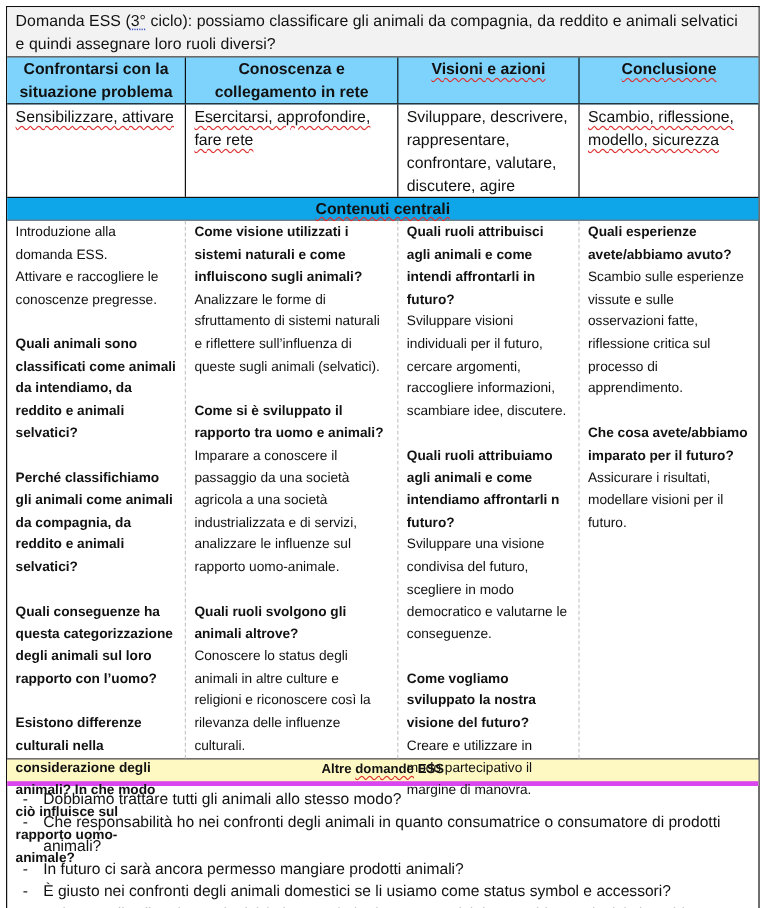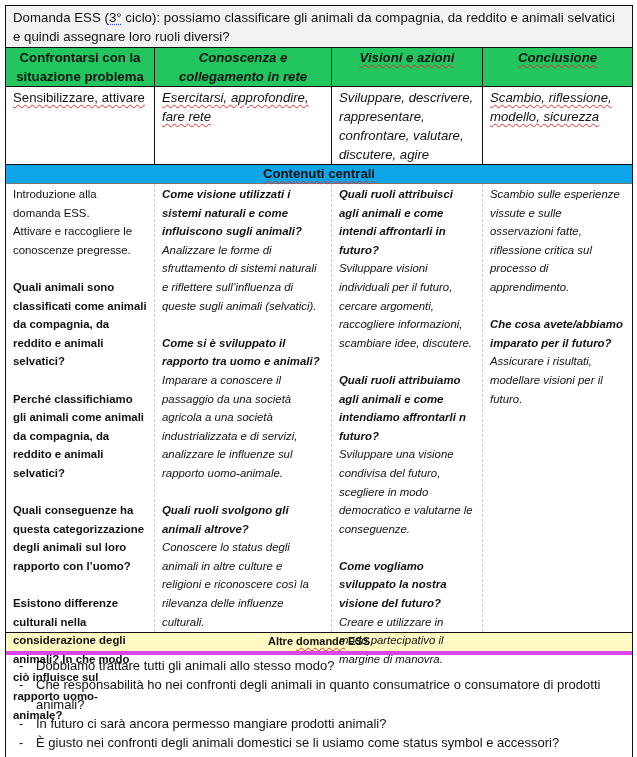--- a/index.html
+++ b/index.html
@@ -3,25 +3,25 @@
 <meta charset="utf-8">
 <style>
   html, body { margin: 0; padding: 0; background: #ffffff; }
   body { width: 637px; height: 757px; overflow: hidden; position: relative;
          font-family: "Liberation Sans", sans-serif; color: #111; }
   .doc { position: absolute; left: 5px; top: 5px; width: 626px;
          border-left: 1.5px solid #111; border-right: 1.5px solid #111; border-top: 1.5px solid #111; }
   .title-row { background: #f2f2f2; padding: 2px 7px 1px 7px; font-weight: normal;
                font-size: 13.2px; line-height: 19px; border-bottom: 1.5px solid #111; letter-spacing: 0.05px; }
   .cols { display: grid; grid-template-columns: 148px 177px 151px 1fr; }
-  .head-row { background: #22c55e; border-bottom: 1.5px solid #111; }
+  .head-row { background: #7dd3fc; border-bottom: 1.5px solid #111; }
   .head-row .cell { text-align: center; font-weight: bold; font-size: 13.2px; line-height: 19px; padding: 0 4px 0 4px; height: 38px; }
   .verb-row { border-bottom: 1.5px solid #111; }
   .verb-row .cell { font-size: 13.2px; line-height: 19px; padding: 1px 7px 0 7px; height: 76px; }
-  .cell + .cell { border-left: 1.5px solid #111; font-style: italic; }
+  .cell + .cell { border-left: 1.5px solid #111; }
   .squig { text-decoration: underline wavy #d33; text-decoration-thickness: 1px; text-underline-offset: 2px; }
   .dotted { text-decoration: underline dotted #3a52c4; text-underline-offset: 2px; }
   .section-title { background: #0ea5e9; text-align: center; font-weight: bold; font-size: 13.2px;
                    line-height: 17px; border-bottom: 1px solid #777; height: 18px; }
   .content-row { border-bottom: 1.5px solid #111; }
   .content-row .cell { font-size: 11.4px; line-height: 18.6px; padding: 1px 7px 0 7px; height: 447px; }
   .content-row .cell + .cell { border-left: 1px dashed #c8c8c8; }
   .content-row .cell.last { border-left: 1px dashed #c8c8c8; }
   .content-row p { margin: 0 0 18.6px 0; }
   .content-row .q { font-weight: bold; display: block; }
@@ -50,37 +50,37 @@
     <div class="cell"><span class="squig">Esercitarsi, approfondire, fare rete</span></div>
     <div class="cell">Sviluppare, descrivere, rappresentare, confrontare, valutare, discutere, agire</div>
     <div class="cell"><span class="squig">Scambio, riflessione, modello, sicurezza</span></div>
   </div>
 
   <div class="section-title"><span class="squig">Contenuti centrali</span></div>
 
   <div class="cols content-row">
     <div class="cell">
       <p><span>Introduzione alla domanda ESS.</span><br><span>Attivare e raccogliere le conoscenze pregresse.</span></p>
-      <p class="q">Quali animali sono classificati come animali da compagnia, da reddito e animali selvatici?</p>
+      <p class="q">Quali animali sono classificati come animali da intendiamo, da reddito e animali selvatici?</p>
       <p class="q">Perché classifichiamo gli animali come animali da compagnia, da reddito e animali selvatici?</p>
       <p class="q">Quali conseguenze ha questa categorizzazione degli animali sul loro rapporto con l’uomo?</p>
       <p class="q">Esistono differenze culturali nella considerazione degli animali? In che modo ciò influisce sul rapporto uomo-animale?</p>
     </div>
     <div class="cell">
       <p><span class="q">Come visione utilizzati i sistemi naturali e come influiscono sugli animali?</span><span>Analizzare le forme di sfruttamento di sistemi naturali e riflettere sull’influenza di queste sugli animali (selvatici).</span></p>
       <p><span class="q">Come si è sviluppato il rapporto tra uomo e animali?</span><span>Imparare a conoscere il passaggio da una società agricola a una società industrializzata e di servizi, analizzare le influenze sul rapporto uomo-animale.</span></p>
       <p><span class="q">Quali ruoli svolgono gli animali altrove?</span><span>Conoscere lo status degli animali in altre culture e religioni e riconoscere così la rilevanza delle influenze culturali.</span></p>
     </div>
     <div class="cell">
       <p><span class="q">Quali ruoli attribuisci agli animali e come intendi affrontarli in futuro?</span><span>Sviluppare visioni individuali per il futuro, cercare argomenti, raccogliere informazioni, scambiare idee, discutere.</span></p>
       <p><span class="q">Quali ruoli attribuiamo agli animali e come intendiamo affrontarli n futuro?</span><span>Sviluppare una visione condivisa del futuro, scegliere in modo democratico e valutarne le conseguenze.</span></p>
       <p><span class="q">Come vogliamo sviluppato la nostra visione del futuro?</span><span>Creare e utilizzare in modo partecipativo il margine di manovra.</span></p>
     </div>
     <div class="cell last">
-      <p><span>Scambio sulle esperienze vissute e sulle osservazioni fatte, riflessione critica sul processo di apprendimento.</span></p>
+      <p><span class="q">Quali esperienze avete/abbiamo avuto?</span><span>Scambio sulle esperienze vissute e sulle osservazioni fatte, riflessione critica sul processo di apprendimento.</span></p>
       <p><span class="q">Che cosa avete/abbiamo imparato per il futuro?</span><span>Assicurare i risultati, modellare visioni per il futuro.</span></p>
     </div>
   </div>
 
   <div class="other-title"><span>Altre </span><span class="squig">domande</span><span> ESS</span></div>
 
   <ul class="other-list">
     <li><span class="dash">-</span><span>Dobbiamo trattare tutti gli animali allo stesso modo?</span></li>
     <li><span class="dash">-</span><span>Che responsabilità ho nei confronti degli animali in quanto consumatrice o consumatore di prodotti animali?</span></li>
     <li><span class="dash">-</span><span>In futuro ci sarà ancora permesso mangiare prodotti animali?</span></li>

